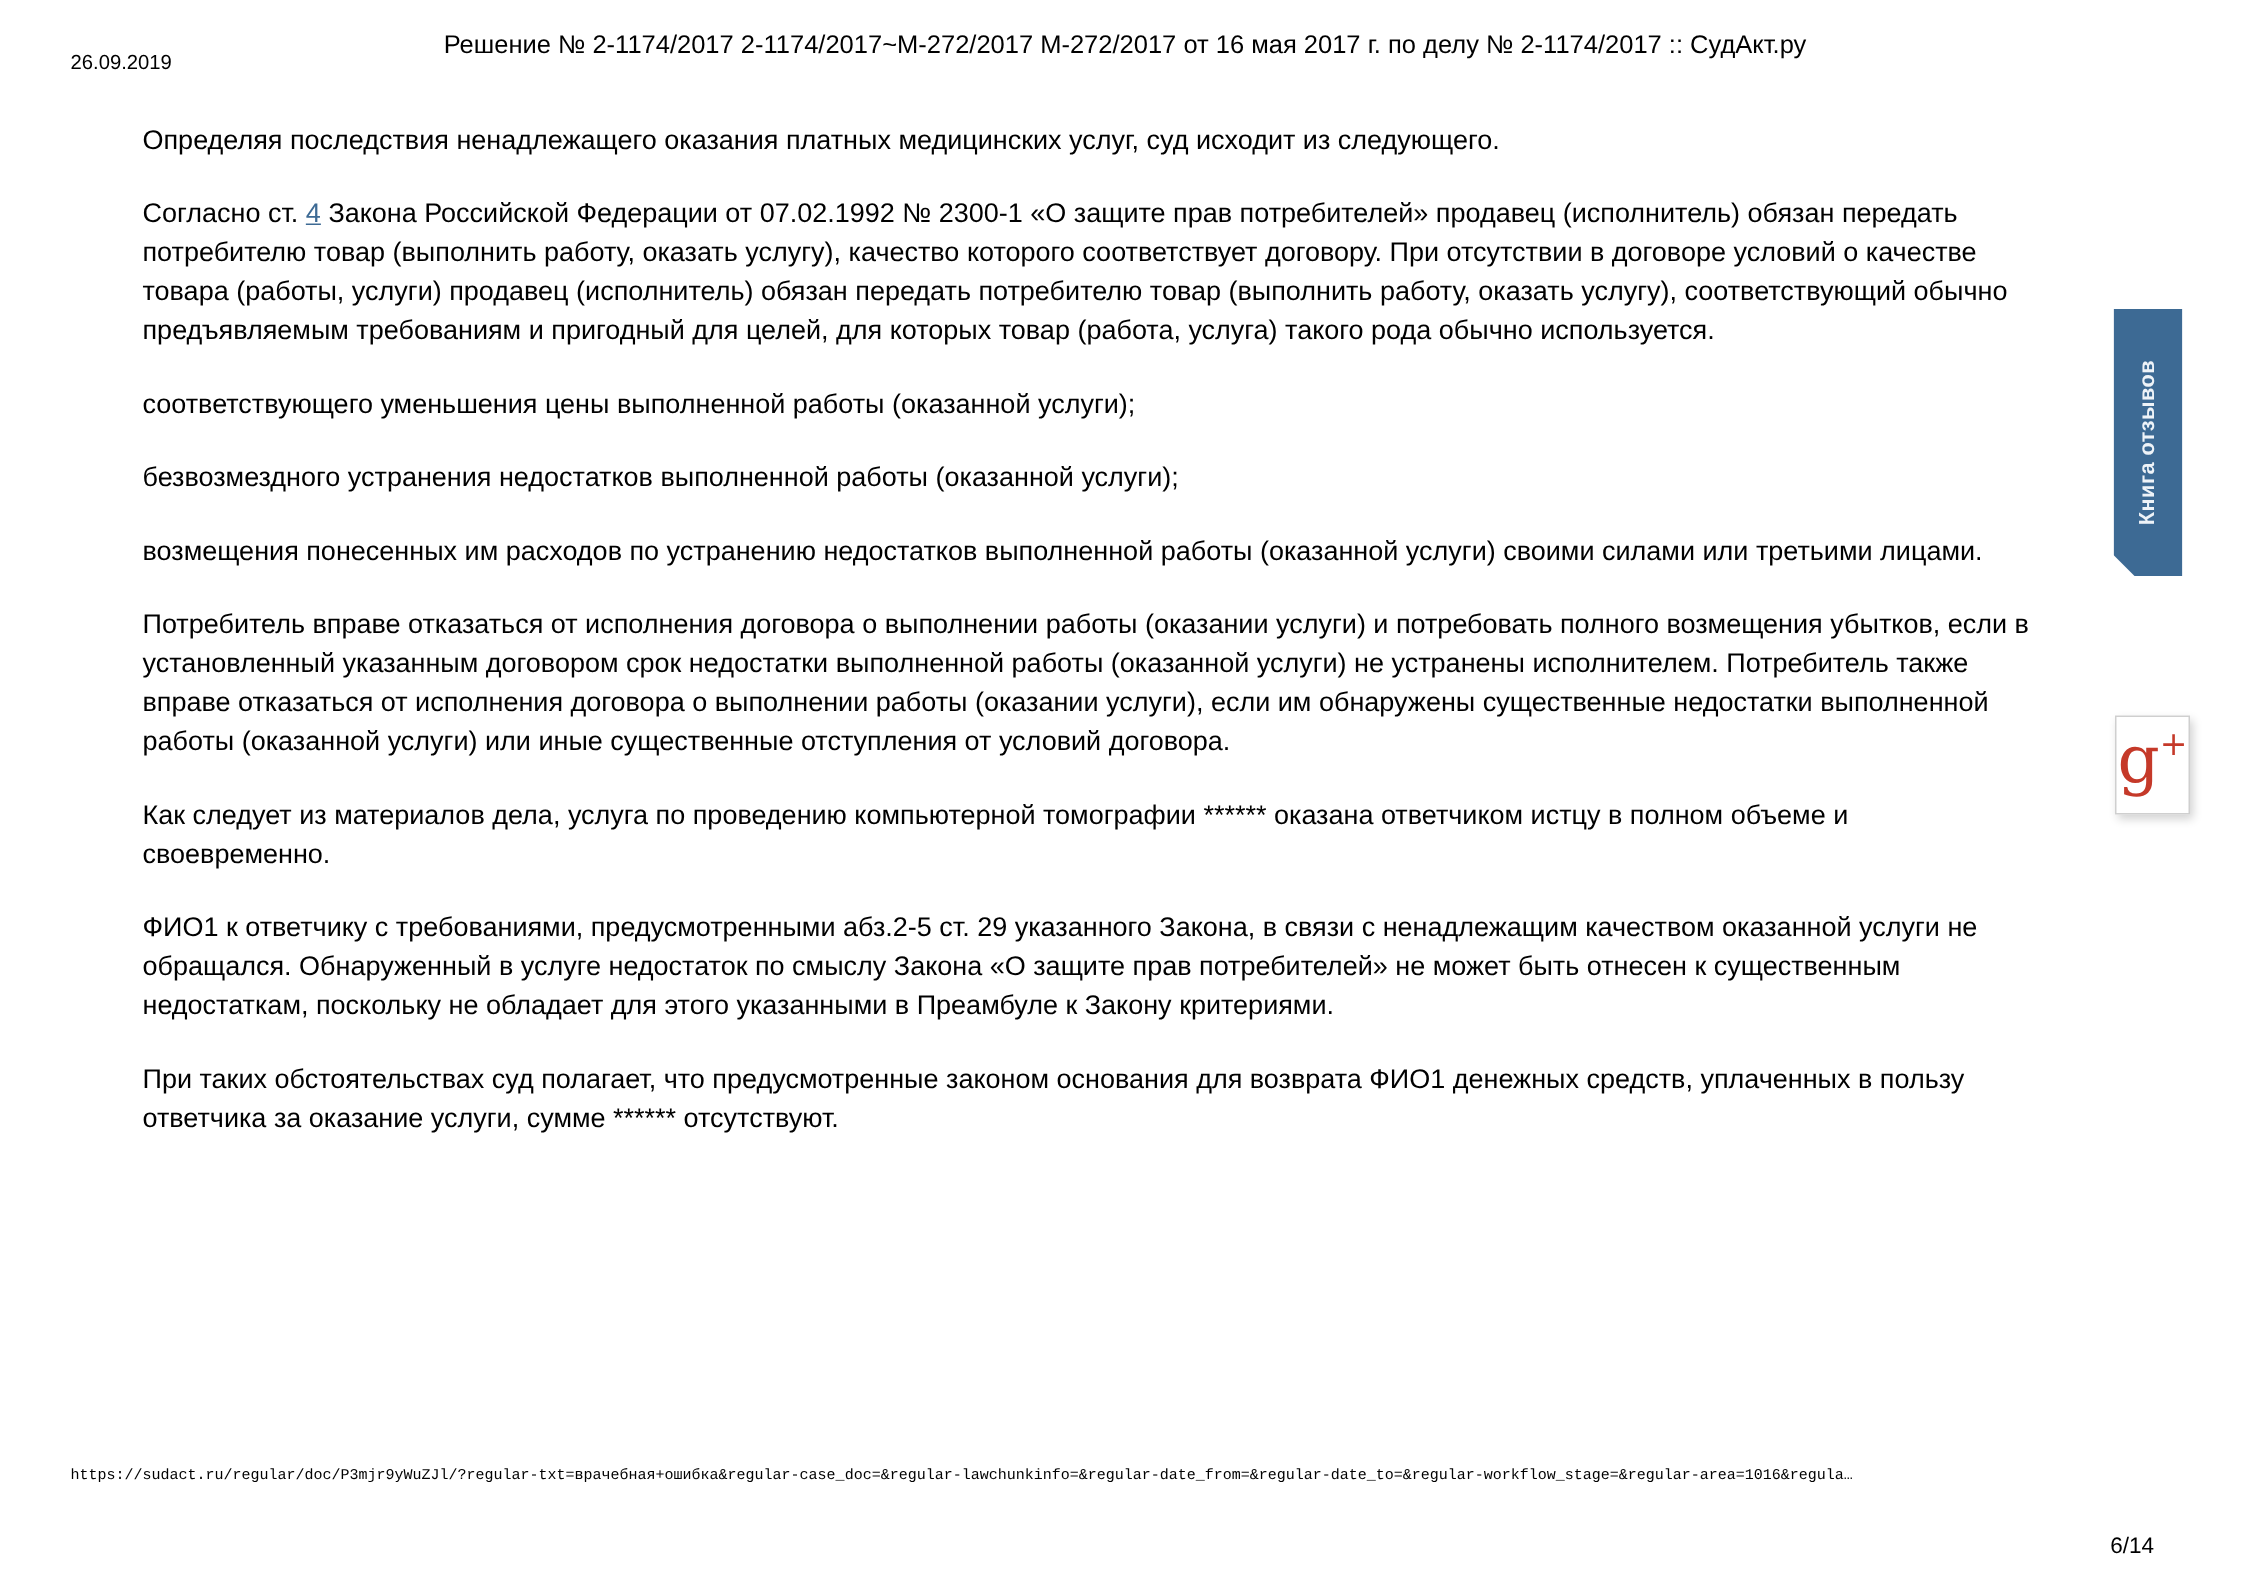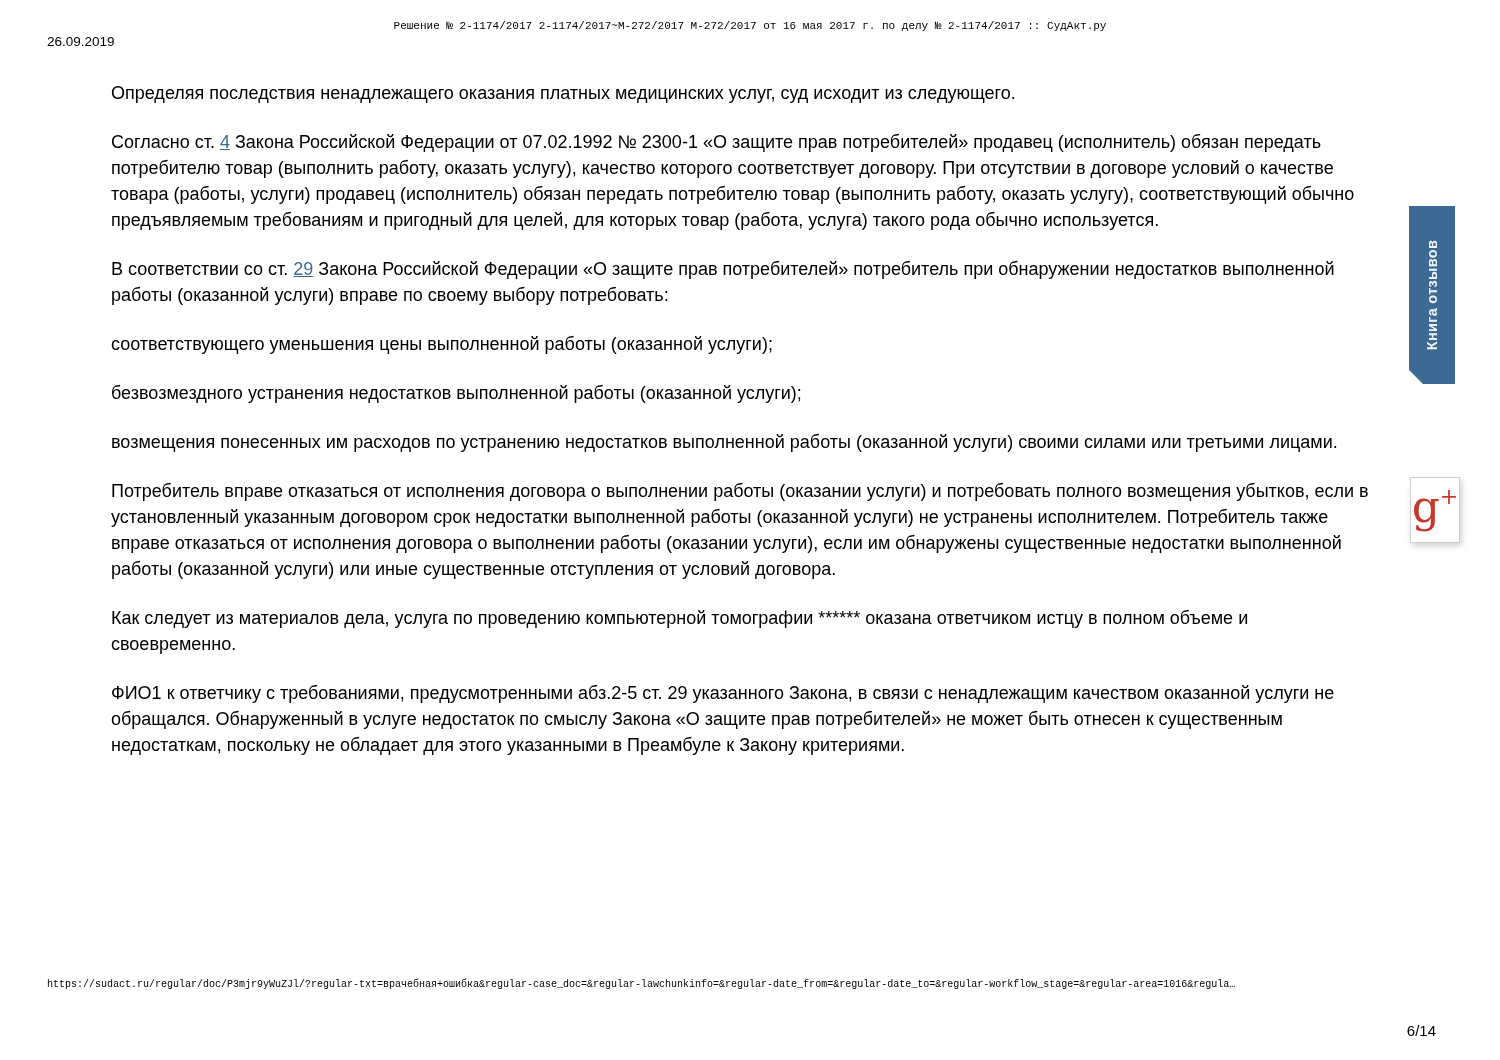--- a/index.html
+++ b/index.html
@@ -20,28 +20,27 @@
     font-size: 13.5px;
     white-space: nowrap;
     margin-top: 14px;
   }
   .hdr-title {
     position: absolute;
     left: 130px;
     right: 130px;
     top: 20px;
     text-align: center;
-    font-size: 11px;
+    font-size: 17px;
     white-space: nowrap;
     overflow: hidden;
-    font-family: Liberation Mono, monospace;
   }
   .content {
     position: absolute;
-    left: 111px;
+    left: 95px;
     top: 80px;
     width: 1260px;
     font-size: 18px;
     line-height: 26px;
   }
   .content p { margin: 0 0 23px 0; }
   a.law-link {
     color: #3d6a94;
     text-decoration: underline;
     cursor: pointer;
@@ -119,28 +118,28 @@
   <div>
     <span class="hdr-date">26.09.2019</span>
     <span class="hdr-title">Решение № 2-1174/2017 2-1174/2017~М-272/2017 М-272/2017 от 16 мая 2017 г. по делу № 2-1174/2017 :: СудАкт.ру</span>
   </div>
 
   <div class="content">
     <p>Определяя последствия ненадлежащего оказания платных медицинских услуг, суд исходит из следующего.</p>
 
     <p><span>Согласно ст. </span><a class="law-link">4</a><span> Закона Российской Федерации от 07.02.1992 № 2300-1 «О защите прав потребителей» продавец (исполнитель) обязан передать потребителю товар (выполнить работу, оказать услугу), качество которого соответствует договору. При отсутствии в договоре условий о качестве товара (работы, услуги) продавец (исполнитель) обязан передать потребителю товар (выполнить работу, оказать услугу), соответствующий обычно предъявляемым требованиям и пригодный для целей, для которых товар (работа, услуга) такого рода обычно используется.</span></p>
 
-    <p><span>В соответствии со ст. </span><a class="law-link">29</a><span> Закона Российской Федерации «О защите прав потребителей» потребитель при обнаружении недостатков выполненной работы (оказанной услуги) вправе по своему выбору потребовать:</span></p>
 
     <p>соответствующего уменьшения цены выполненной работы (оказанной услуги);</p>
     <p>безвозмездного устранения недостатков выполненной работы (оказанной услуги);</p>
     <p>возмещения понесенных им расходов по устранению недостатков выполненной работы (оказанной услуги) своими силами или третьими лицами.</p>
     <p>Потребитель вправе отказаться от исполнения договора о выполнении работы (оказании услуги) и потребовать полного возмещения убытков, если в установленный указанным договором срок недостатки выполненной работы (оказанной услуги) не устранены исполнителем. Потребитель также вправе отказаться от исполнения договора о выполнении работы (оказании услуги), если им обнаружены существенные недостатки выполненной работы (оказанной услуги) или иные существенные отступления от условий договора.</p>
     <p>Как следует из материалов дела, услуга по проведению компьютерной томографии ****** оказана ответчиком истцу в полном объеме и своевременно.</p>
     <p>ФИО1 к ответчику с требованиями, предусмотренными абз.2-5 ст. 29 указанного Закона, в связи с ненадлежащим качеством оказанной услуги не обращался. Обнаруженный в услуге недостаток по смыслу Закона «О защите прав потребителей» не может быть отнесен к существенным недостаткам, поскольку не обладает для этого указанными в Преамбуле к Закону критериями.</p>
+    <p>При таких обстоятельствах суд полагает, что предусмотренные законом основания для возврата ФИО1 денежных средств, уплаченных в пользу ответчика за оказание услуги, сумме ****** отсутствуют.</p>
   </div>
 
   <div class="feedback-tab">
     <span class="tab-label">Книга отзывов</span>
   </div>
 
   <div class="gplus">
     <span class="g-letter">g</span>
       <span class="g-plus">+</span>
   </div>

